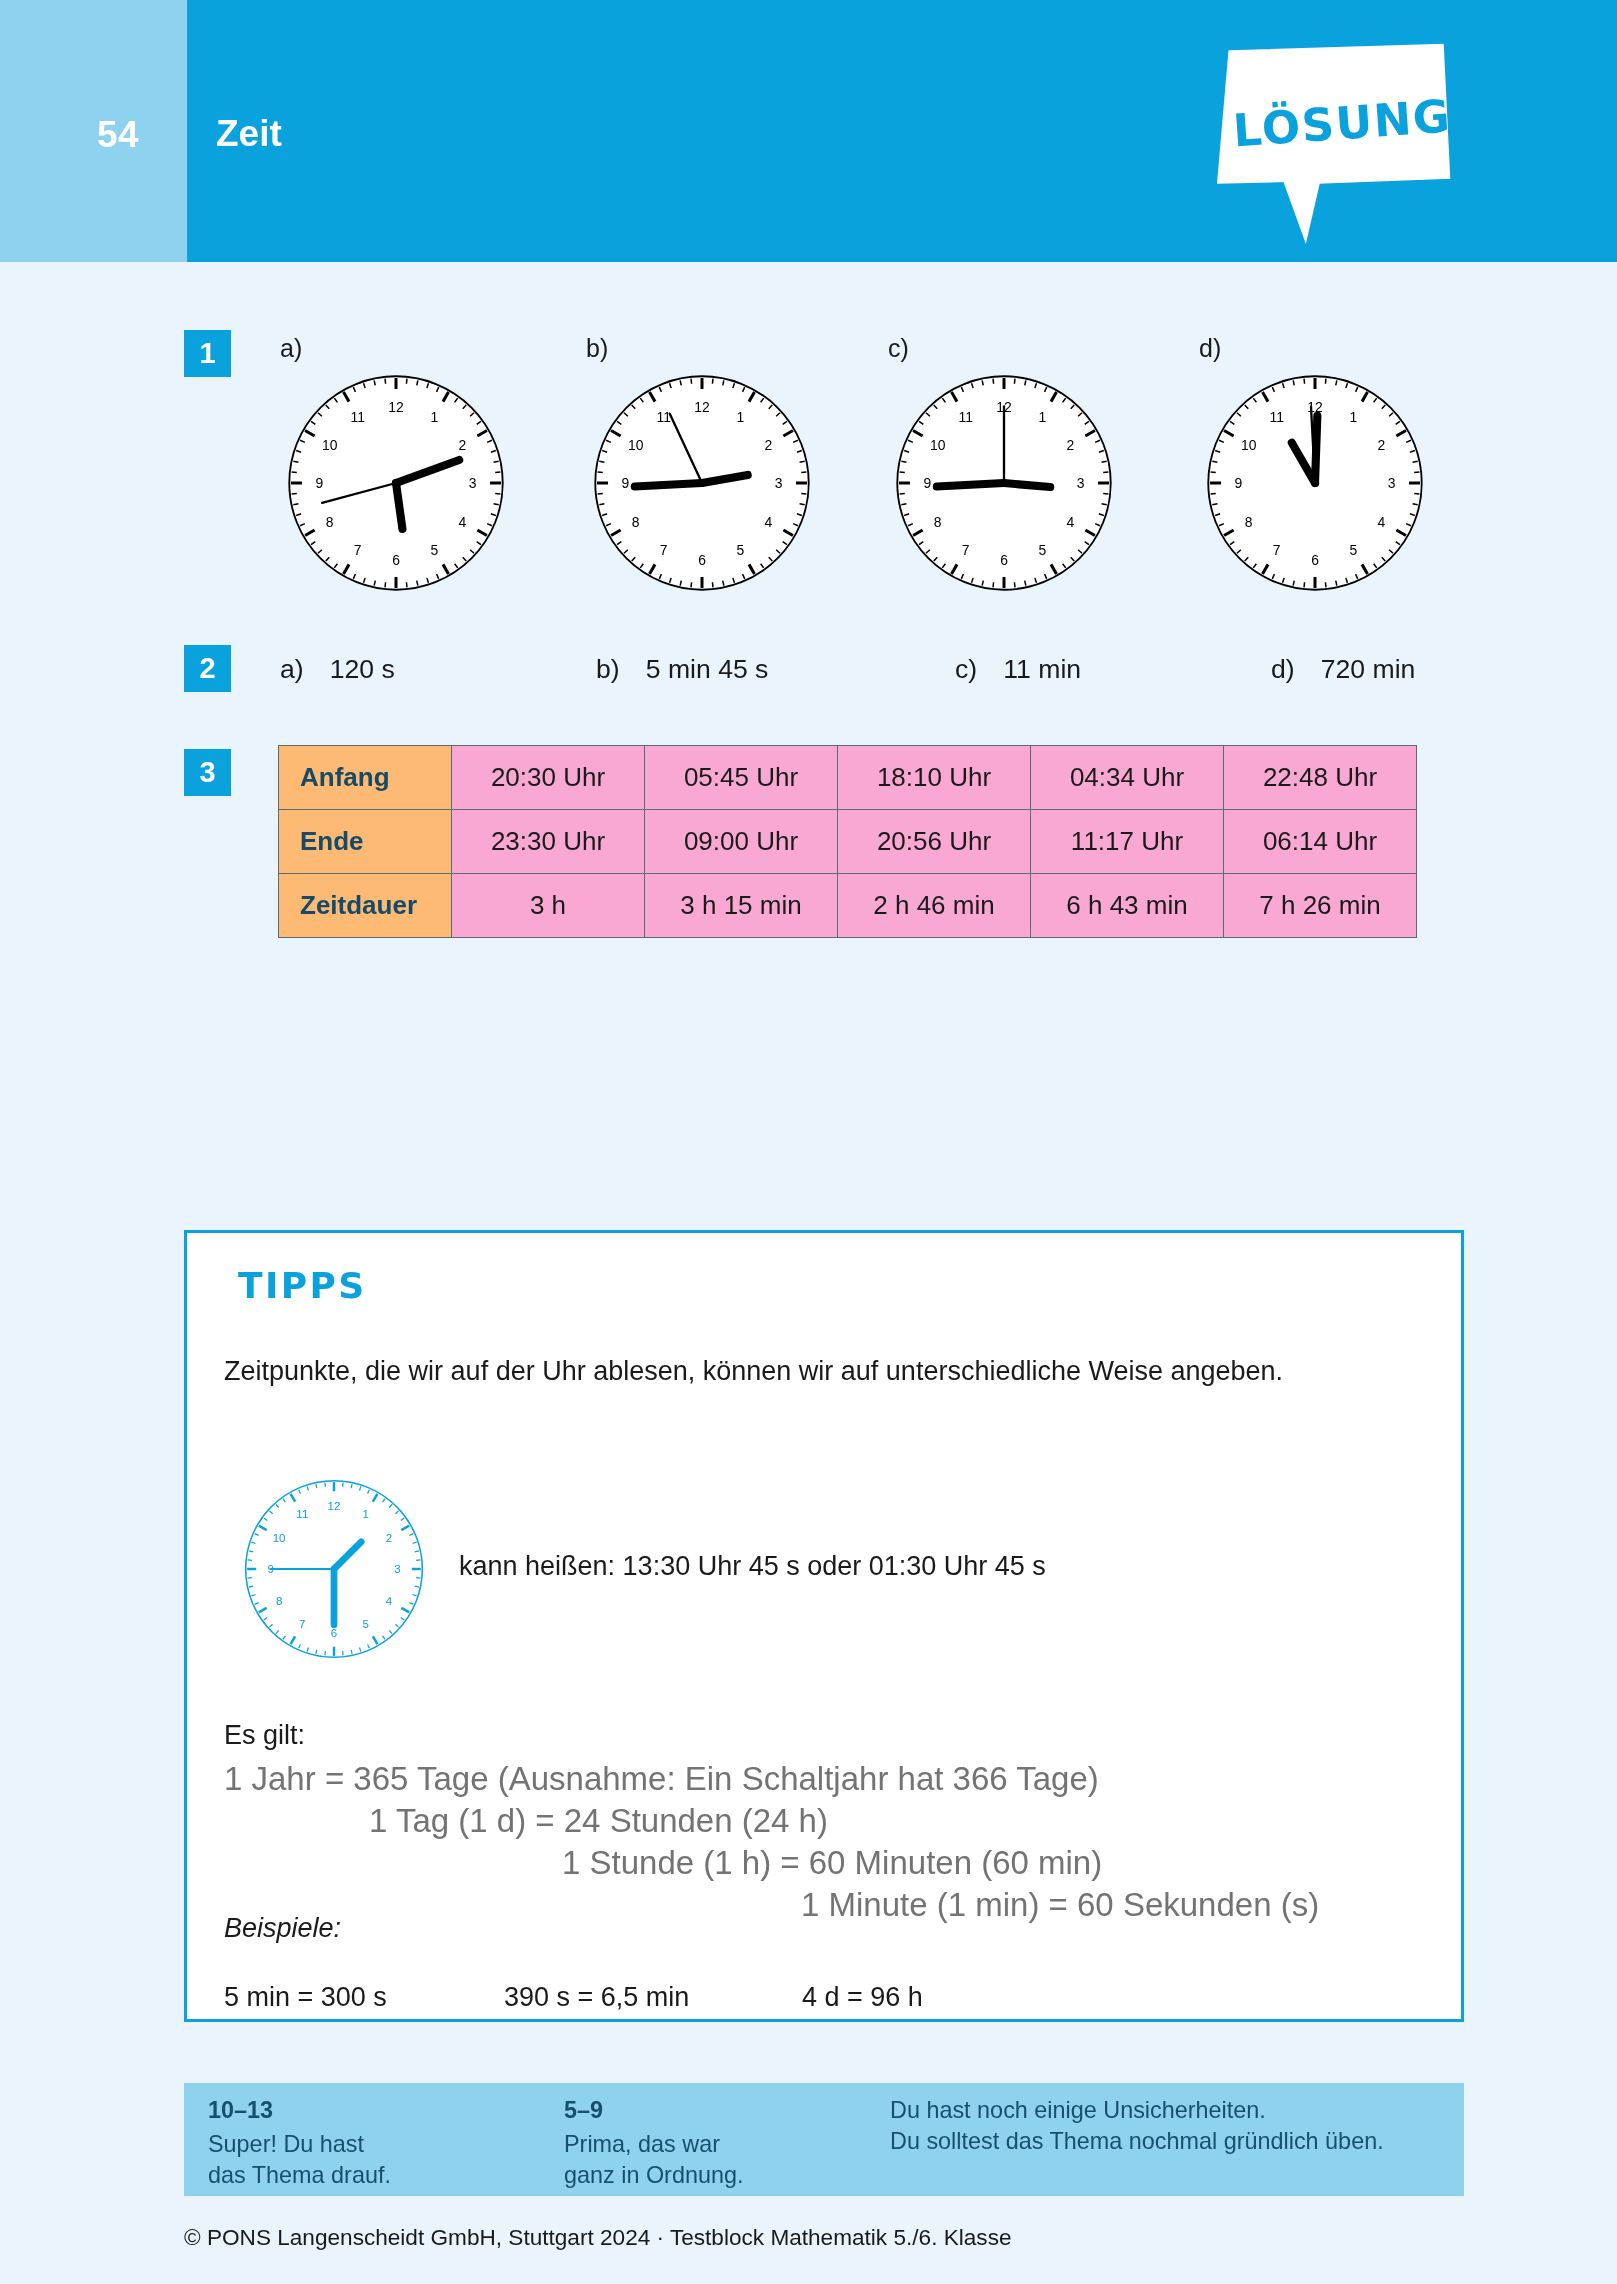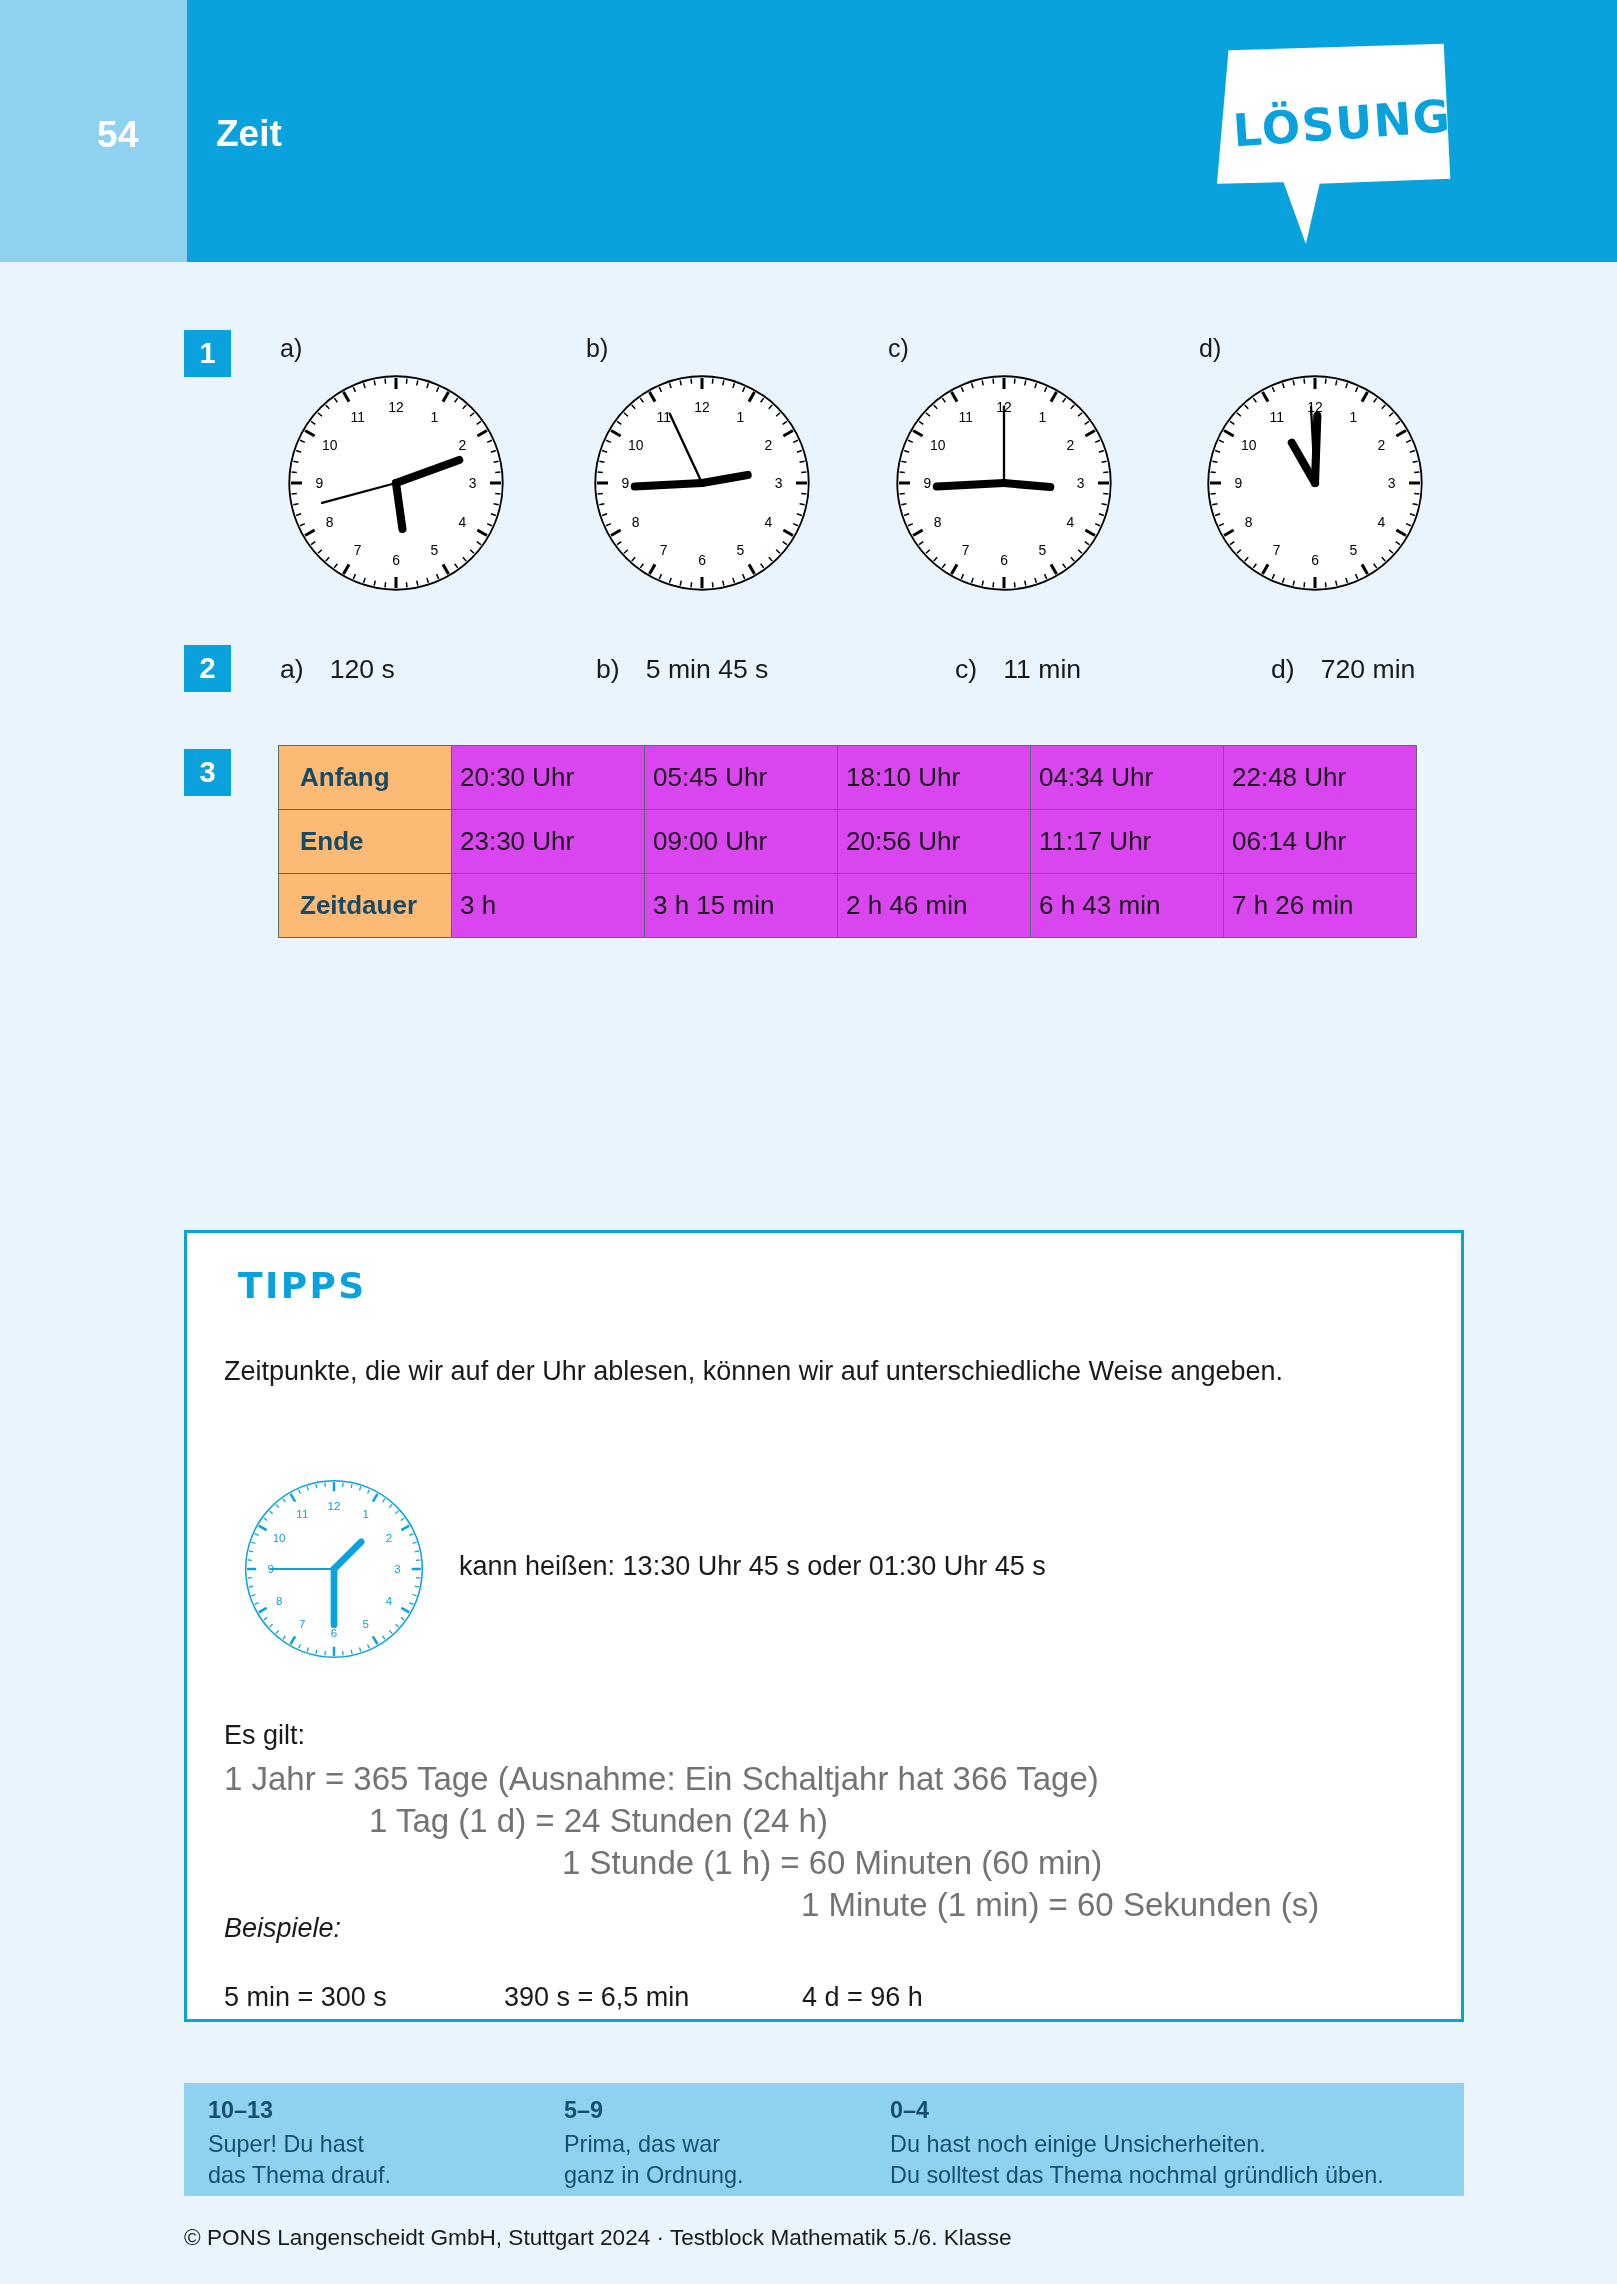--- a/index.html
+++ b/index.html
@@ -99,22 +99,22 @@
   
   .table3 {
     position: absolute;
     left: 278px; top: 745px;
     border-collapse: collapse;
     font-size: 26px;
   }
   .table3 td {
     border: 1.6px solid #5a6b74;
     height: 63px;
-    text-align: left;
-    background: #d946ef;
+    text-align: center;
+    background: #f9a8d4;
     padding: 0 8px;
   }
   .table3 td.rowhead {
     background: #fdba74;
     color: #164a66;
     font-weight: bold;
     text-align: left;
     padding-left: 21px;
     width: 143px;
   }
@@ -720,19 +720,18 @@
   <span class="score-range">10–13</span>
   <span>Super! Du hast</span><br>
   <span>das Thema drauf.</span>
 </div>
 <div class="score-col" style="left:564px;">
   <span class="score-range">5–9</span>
   <span>Prima, das war</span><br>
   <span>ganz in Ordnung.</span>
 </div>
 <div class="score-col" style="left:890px;">
-  <span class="score-range">0–4</span>
   <span>Du hast noch einige Unsicherheiten.</span><br>
   <span>Du solltest das Thema nochmal gründlich üben.</span>
 </div>
 
 <div class="footer">© PONS Langenscheidt GmbH, Stuttgart 2024 · Testblock Mathematik 5./6. Klasse</div>
 
 
 </body></html>

